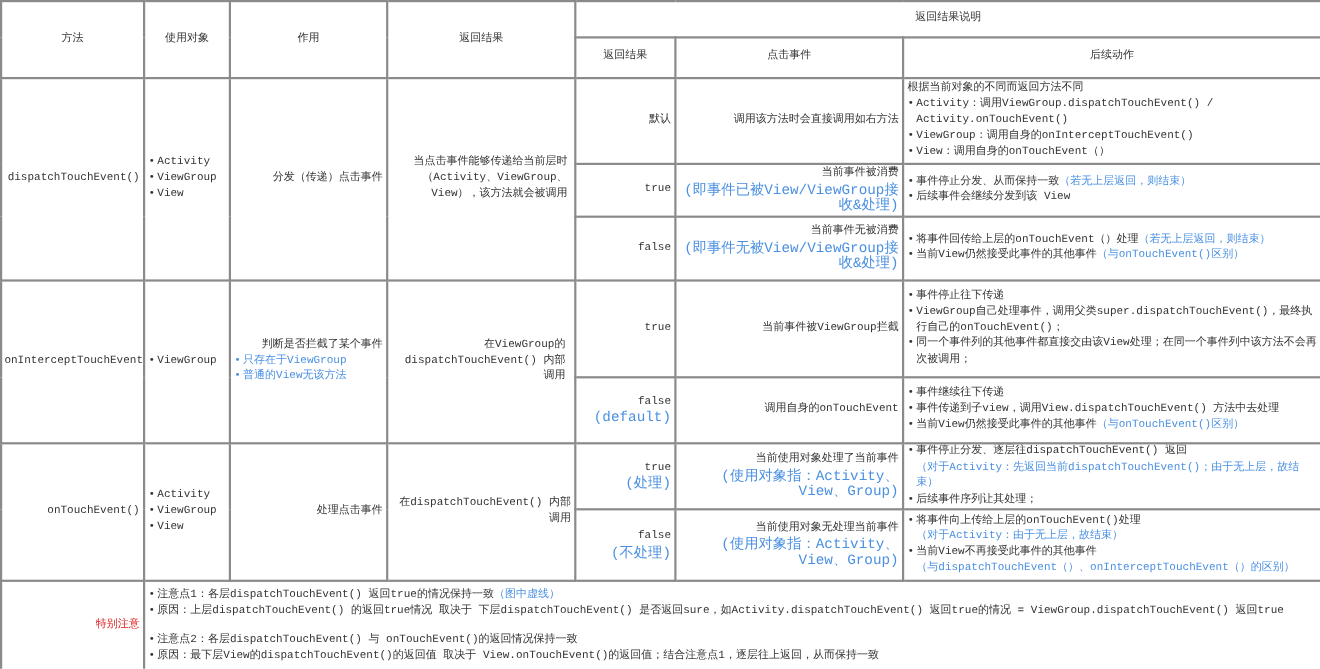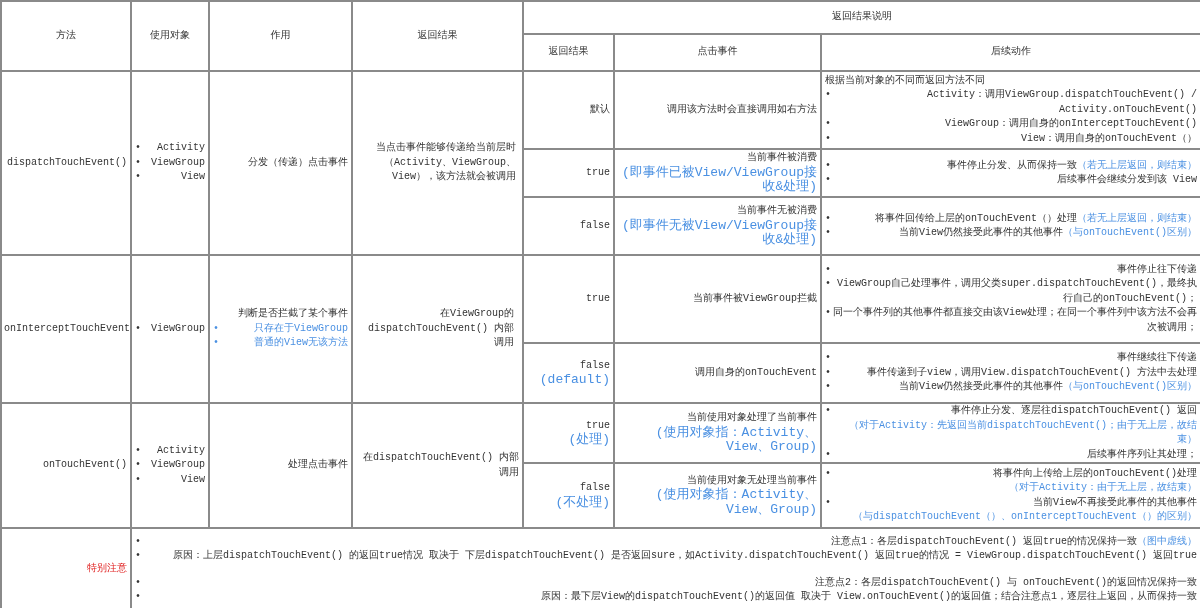--- a/index.html
+++ b/index.html
@@ -20,21 +20,21 @@
     overflow: hidden;
     font-family: Liberation Mono, monospace;
   }
   th.h1 { font-size: 14px; font-weight: bold; color: #333; text-align: center; }
   th.h2 { font-size: 10.5px; font-weight: bold; color: #333; text-align: center; }
   .center { text-align: right; }
   .left { text-align: left; }
   .blue { color: #4a90e2; }
   .red { color: #e02020; }
   ul.bl { list-style: none; margin: 0; padding: 0; }
-  ul.bl li { position: relative; padding-left: 8px; text-align: right; }
+  ul.bl li { position: relative; padding-left: 8px; }
   ul.bl li::before { content: "•"; position: absolute; left: 0; top: 0; }
   ul.bl.blue-bullets li::before { color: #4a90e2; }
   .sub { font-size: 13px; }
   .gap { height: 12px; }
   .method { font-size: 10.5px; }
 </style>
 </head>
 <body>
 
 <table class="main">

